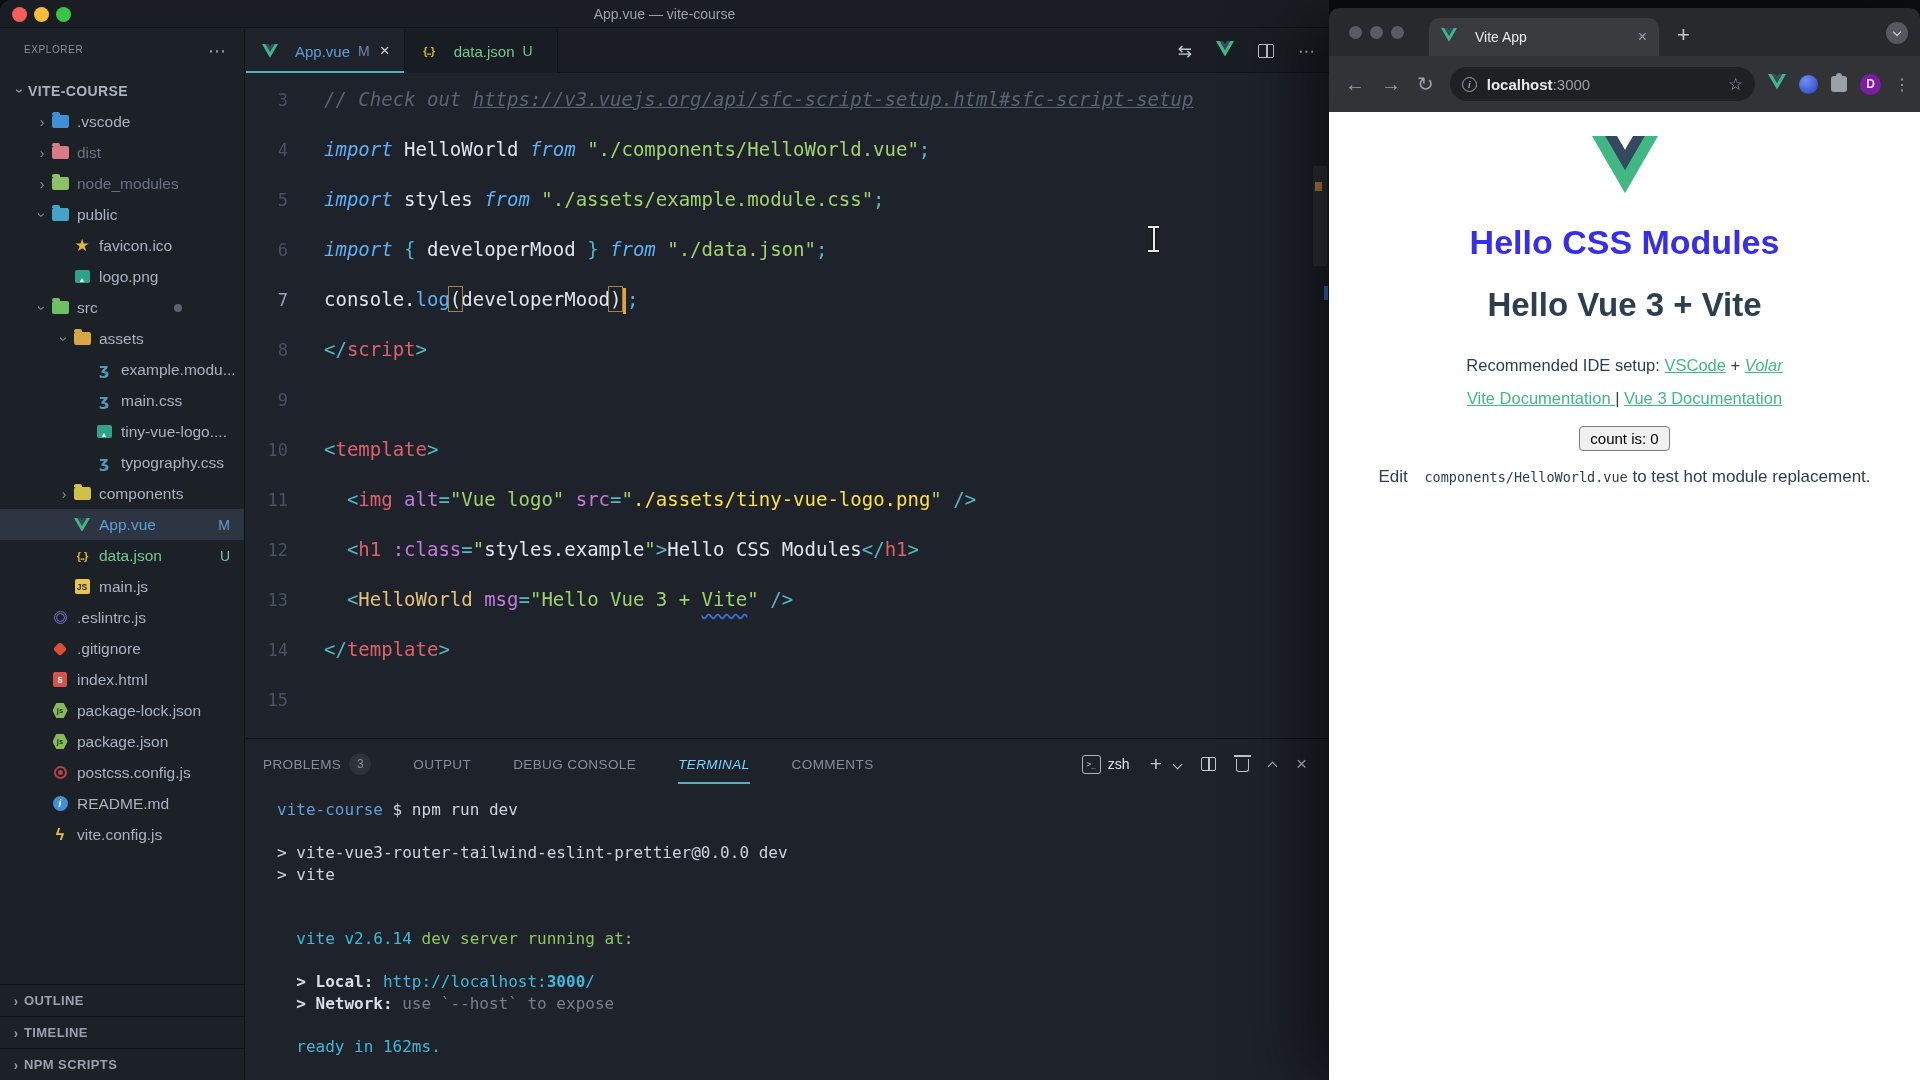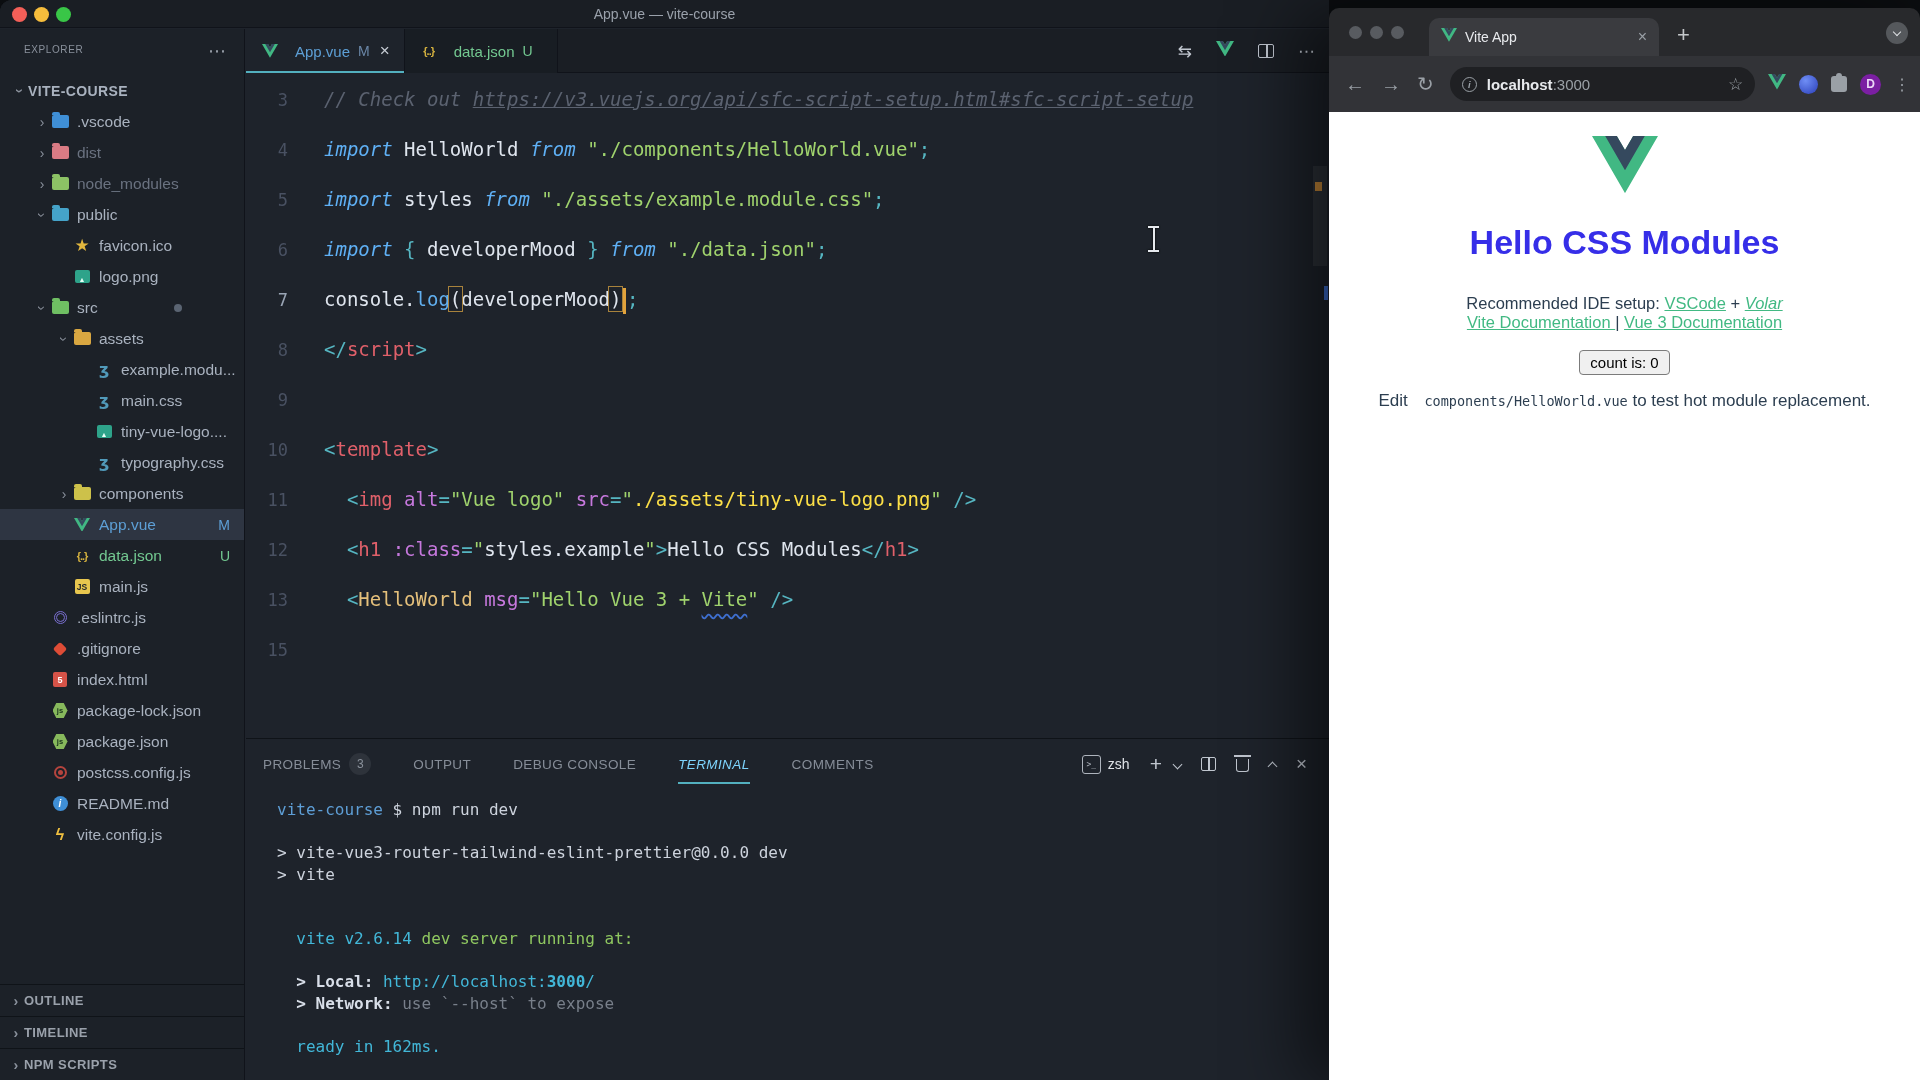--- a/index.html
+++ b/index.html
@@ -113,21 +113,21 @@
   #terminal { position:absolute; left:31px; top:60px; width:1020px; }
   .trow { height:21.5px; line-height:21.5px; white-space:pre; font-family:"DejaVu Sans Mono",monospace; font-size:16px; }
   .tb{color:#5e9ed6;} .tw{color:#cdd3dd;} .twb{color:#d8dee8;font-weight:bold;}
   .tc{color:#42b7d8;} .tcb{color:#42b7d8;font-weight:bold;} .tg{color:#8fc760;} .tdim{color:#787f8a;}
 
   
   #browser { position:absolute; left:1329px; top:8px; width:591px; height:1072px; border-radius:10px 10px 0 0; overflow:hidden; box-shadow:-28px 6px 70px rgba(0,0,0,.55); }
   #btabstrip { position:relative; height:48px; background:#28292c; }
   .bdot { position:absolute; top:18px; width:13px; height:13px; border-radius:50%; background:#585b60; }
   #btab { position:absolute; left:100px; top:10px; width:230px; height:38px; background:#3a3b3f; border-radius:10px 10px 0 0; display:flex; align-items:center; padding:0 12px; cursor:pointer; }
-  #btab-title { color:#e8eaed; font-size:14px; margin-left:8px; flex:1; }
+  #btab-title { color:#e8eaed; font-size:14px; margin-left:18px; flex:1; }
   #btab-close { color:#9aa0a6; font-size:16px; }
   #bnewtab { position:absolute; left:348px; top:14px; color:#c4c7ca; font-size:22px; cursor:pointer; }
   #btabsearch { position:absolute; right:12px; top:14px; width:22px; height:22px; border-radius:50%; background:#55585c; display:flex; align-items:center; justify-content:center; cursor:pointer; }
   #btabsearch .chevdn { width:6px; height:6px; border-right:1.7px solid #dfe1e4; border-bottom:1.7px solid #dfe1e4; transform:rotate(45deg); margin-top:-3px; }
   #btoolbar { position:relative; height:56px; background:#323337; display:flex; align-items:center; }
   .bnav { color:#9aa0a6; font-size:20px; margin-left:16px; cursor:pointer; }
   #burl { position:relative; margin-left:16px; width:306px; height:34px; border-radius:17px; background:#1f2023; display:flex; align-items:center; padding:0 12px; }
   #binfo { width:15px; height:15px; border:1.5px solid #9aa0a6; border-radius:50%; color:#9aa0a6; font-size:9.5px; font-style:italic; font-weight:bold; display:flex; align-items:center; justify-content:center; flex:none; }
   #burltext { margin-left:10px; font-size:15px; flex:1; }
   #burl-host { color:#e8eaed; font-weight:bold; }
@@ -137,21 +137,21 @@
   #bext-blue { width:19px; height:19px; border-radius:50%; background:radial-gradient(circle at 35% 30%,#6f8ef5,#2a3eb8); }
   #bext-puzzle { width:16px; height:16px; border-radius:3px; background:#9aa0a6; position:relative; }
   #bext-puzzle::after { content:''; position:absolute; left:5px; top:-3px; width:6px; height:6px; border-radius:50%; background:#9aa0a6; }
   #bavatar { width:21px; height:21px; border-radius:50%; background:#7b1fa2; color:#ecd9f7; font-size:12px; font-weight:bold; display:flex; align-items:center; justify-content:center; }
   #bmenu { color:#9aa0a6; font-size:16px; margin:0 10px 0 13px; letter-spacing:0; }
   #bpage { position:relative; height:968px; background:#ffffff; text-align:center; color:#2c3e50; }
   #blogo { padding-top:24px; }
   #h-css { margin-top:26px; font-size:34px; font-weight:bold; }
   #h-msg { margin-top:24px; font-size:33px; font-weight:bold; }
   #ide-line { margin-top:32px; font-size:16.5px; }
-  #docs-line { font-size:16.5px; }
+  #docs-line { margin-top:14px; font-size:16.5px; }
   .glink { text-decoration:underline; cursor:pointer; }
   #count-btn { margin-top:18px; font-size:15px; padding:3px 10px; background:#f0f0f0; border:1px solid #7b7b7b; border-radius:4px; color:#000; cursor:pointer; font-family:"Liberation Sans",sans-serif; }
   #edit-line { margin-top:16px; font-size:17px; }
   #edit-code { font-family:"DejaVu Sans Mono",monospace; font-size:13.5px;margin-left:12px; }
 
   
   #mouse { position:absolute; left:1148px; top:226px; width:11px; height:26px; pointer-events:none; filter:drop-shadow(0 0 1px #000); }
   #mouse .mv { position:absolute; left:4.5px; top:2px; width:2px; height:22px; background:#e6e9ee; }
   #mouse .mt { position:absolute; left:0; top:0; width:11px; height:2px; background:#e6e9ee; }
   #mouse .mb { position:absolute; left:0; bottom:0; width:11px; height:2px; background:#e6e9ee; }
@@ -404,20 +404,21 @@
         <div class="code-row"><span class="num">4</span><span class="code"><span class="t-kw">import</span><span class="t-id"> HelloWorld </span><span class="t-kw">from</span><span class="t-str"> "./components/HelloWorld.vue"</span><span class="t-pun">;</span></span></div>
         <div class="code-row"><span class="num">5</span><span class="code"><span class="t-kw">import</span><span class="t-id"> styles </span><span class="t-kw">from</span><span class="t-str"> "./assets/example.module.css"</span><span class="t-pun">;</span></span></div>
         <div class="code-row"><span class="num">6</span><span class="code"><span class="t-kw">import</span><span class="t-pun"> { </span><span class="t-id">developerMood</span><span class="t-pun"> } </span><span class="t-kw">from</span><span class="t-str"> "./data.json"</span><span class="t-pun">;</span></span></div>
         <div class="code-row"><span class="num active">7</span><span class="code"><span class="t-id">console</span><span class="t-id">.</span><span class="t-fn">log</span><span class="t-box">(</span><span class="t-id">developerMood</span><span class="t-box">)</span><span class="t-cursor"></span><span class="t-pun">;</span></span></div>
         <div class="code-row"><span class="num">8</span><span class="code"><span class="t-pun">&lt;/</span><span class="t-tag">script</span><span class="t-pun">&gt;</span></span></div>
         <div class="code-row"><span class="num">9</span><span class="code"></span></div>
         <div class="code-row"><span class="num">10</span><span class="code"><span class="t-pun">&lt;</span><span class="t-tag">template</span><span class="t-pun">&gt;</span></span></div>
         <div class="code-row"><span class="num">11</span><span class="code"><span class="t-pun">  &lt;</span><span class="t-tag">img</span><span class="t-attr"> alt</span><span class="t-pun">=</span><span class="t-str">"Vue logo"</span><span class="t-attr"> src</span><span class="t-pun">=</span><span class="t-str">"</span><span class="t-strU">./assets/tiny-vue-logo.png</span><span class="t-str">"</span><span class="t-pun"> /&gt;</span></span></div>
         <div class="code-row"><span class="num">12</span><span class="code"><span class="t-pun">  &lt;</span><span class="t-tag">h1</span><span class="t-attr"> :class</span><span class="t-pun">=</span><span class="t-str">"</span><span class="t-id">styles.example</span><span class="t-str">"</span><span class="t-pun">&gt;</span><span class="t-id">Hello CSS Modules</span><span class="t-pun">&lt;/</span><span class="t-tag">h1</span><span class="t-pun">&gt;</span></span></div>
         <div class="code-row"><span class="num">13</span><span class="code"><span class="t-pun">  &lt;</span><span class="t-comp">HelloWorld</span><span class="t-attr"> msg</span><span class="t-pun">=</span><span class="t-str">"Hello Vue 3 + </span><span class="t-wavy">Vite</span><span class="t-str">"</span><span class="t-pun"> /&gt;</span></span></div>
+        <div class="code-row"><span class="num">14</span><span class="code"><span class="t-pun">&lt;/</span><span class="t-tag">template</span><span class="t-pun">&gt;</span></span></div>
         <div class="code-row"><span class="num">15</span><span class="code"></span></div>
       </div>
     <div id="scrollthumb"></div>
     <div id="ruler-orange"></div>
     <div id="ruler-blue"></div>
   </div>
 
   <div id="panel">
     <div id="panel-tabs">
         <div class="ptab">
@@ -501,20 +502,21 @@
     <span class="bext" id="bext-puzzle"></span>
     <span class="bext" id="bavatar">D</span>
     <span id="bmenu">⋮</span>
   </div>
   <div id="bpage">
     <div id="blogo"><svg width="66" height="57.156" viewBox="0 0 261.76 226.69" xmlns="http://www.w3.org/2000/svg">
           <path fill="#41b883" d="M163.2 0 130.88 55.99 98.56 0H0l130.88 226.69L261.76 0z"></path>
           <path fill="#35495e" d="M163.2 0 130.88 55.99 98.56 0H52.3l78.58 136.1L209.46 0z"></path>
         </svg></div>
     <div id="h-css" style="color: rgb(54, 46, 232);">Hello CSS Modules</div>
+    <div id="h-msg" style="color: rgb(44, 62, 80);">Hello Vue 3 + Vite</div>
     <div id="ide-line">
       <span>Recommended IDE setup: </span><span class="glink" style="color: rgb(66, 185, 131);">VSCode</span><span> + </span><span class="glink" style="color: rgb(66, 185, 131); font-style: italic;">Volar</span>
     </div>
     <div id="docs-line">
       <span class="glink" style="color: rgb(66, 185, 131);">Vite Documentation </span><span>| </span><span class="glink" style="color: rgb(66, 185, 131);">Vue 3 Documentation</span>
     </div>
     <div><button id="count-btn">count is: 0</button></div>
     <div id="edit-line">
       <span>Edit </span><span id="edit-code">components/HelloWorld.vue</span><span> to test hot module replacement.</span>
     </div>

